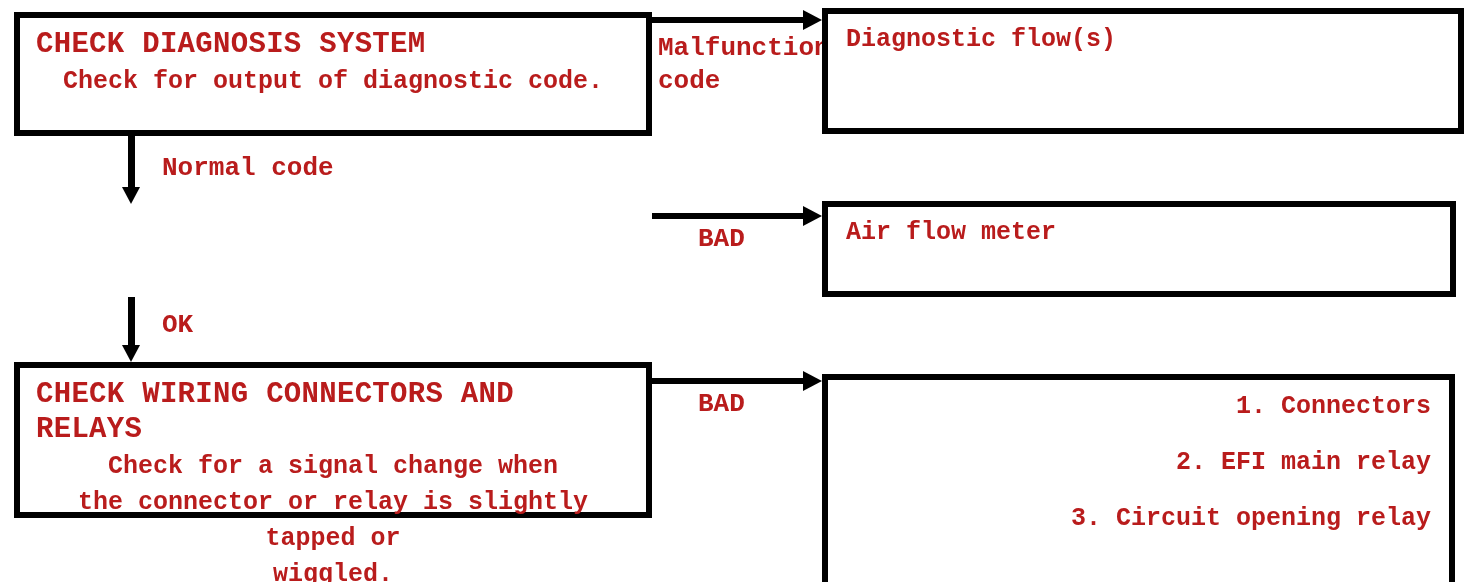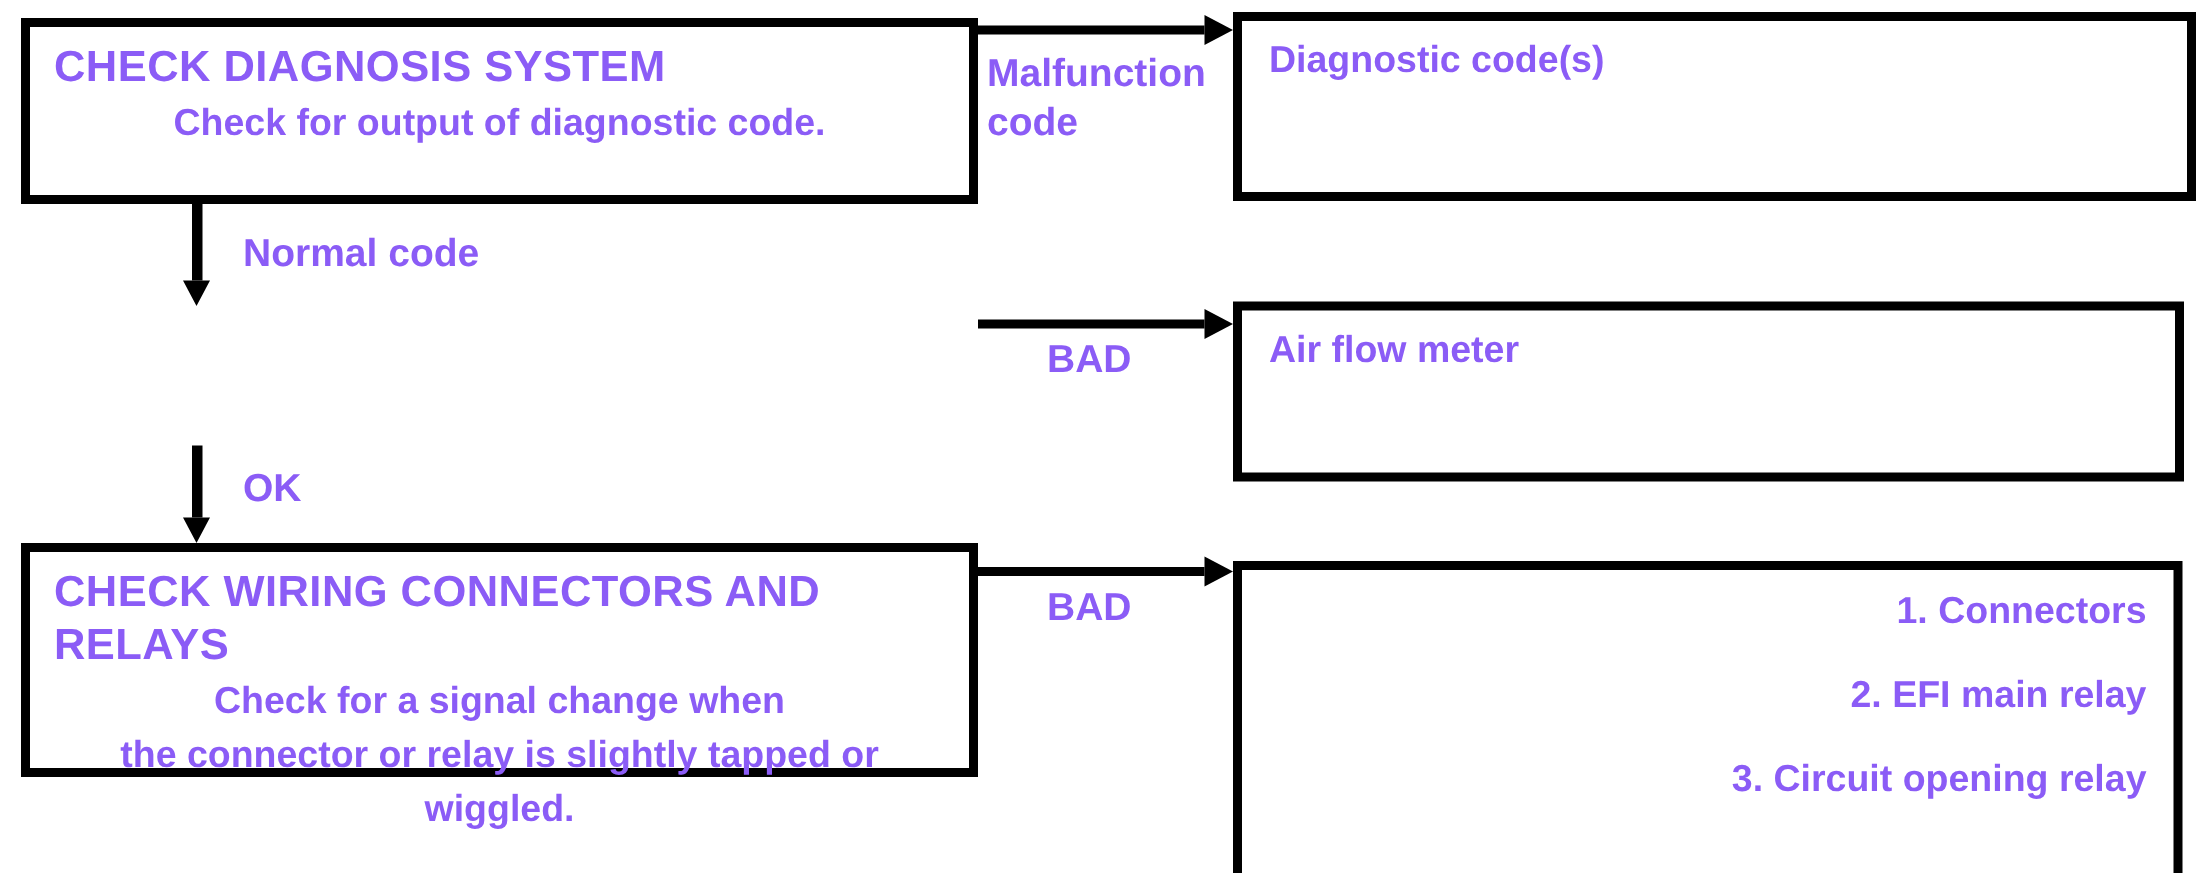--- a/index.html
+++ b/index.html
@@ -2,36 +2,36 @@
 <html><head>
 <meta charset="utf-8">
 <style>
   * { margin: 0; padding: 0; box-sizing: border-box; }
   html, body { background: #ffffff; }
   .canvas {
     position: relative;
     width: 1472px;
     height: 582px;
     background: #ffffff;
-    color: #8b5cf6;
-    font-family: Liberation Sans, sans-serif;
+    color: #b91c1c;
+    font-family: Liberation Mono, monospace;
     overflow: hidden;
   }
 
   
   .box {
     position: absolute;
     border: 6px solid #000000;
     background: #ffffff;
   }
   .step1 { left: 14px;  top: 12px;  width: 638px; height: 124px; padding: 10px 16px; }
   .step2 { left: 14px;  top: 205px; width: 638px; height: 92px;  padding: 10px 16px; }
   .step3 { left: 14px;  top: 362px; width: 638px; height: 156px; padding: 10px 16px; }
   .res1  { left: 822px; top: 8px;   width: 642px; height: 126px; padding: 12px 18px; }
-  .res2  { left: 822px; top: 201px; width: 634px; height: 120px;  padding: 12px 18px; }
+  .res2  { left: 822px; top: 201px; width: 634px; height: 96px;  padding: 12px 18px; }
   .res3  { left: 822px; top: 374px; width: 633px; height: 256px; padding: 13px 18px; text-align: right; }
 
   .box-title {
     font-size: 29px;
     font-weight: 700;
     line-height: 1.2;
     letter-spacing: 0.3px;
   }
   .box-desc {
     font-size: 25px;
@@ -109,21 +109,21 @@
   <div class="box step1">
     <div class="box-title">CHECK DIAGNOSIS SYSTEM</div>
     <div class="box-desc">Check for output of diagnostic code.</div>
   </div>
 
   <div class="harrow a1"></div>
   <div class="edge-label lbl-malfunction">Malfunction
 code</div>
 
   <div class="box res1">
-    <div class="result-line">Diagnostic code(s)</div>
+    <div class="result-line">Diagnostic flow(s)</div>
   </div>
 
   <div class="varrow v1"></div>
   <div class="edge-label lbl-normal">Normal code</div>
 
 
   <div class="harrow a2"></div>
   <div class="edge-label lbl-bad1">BAD</div>
 
   <div class="box res2">

